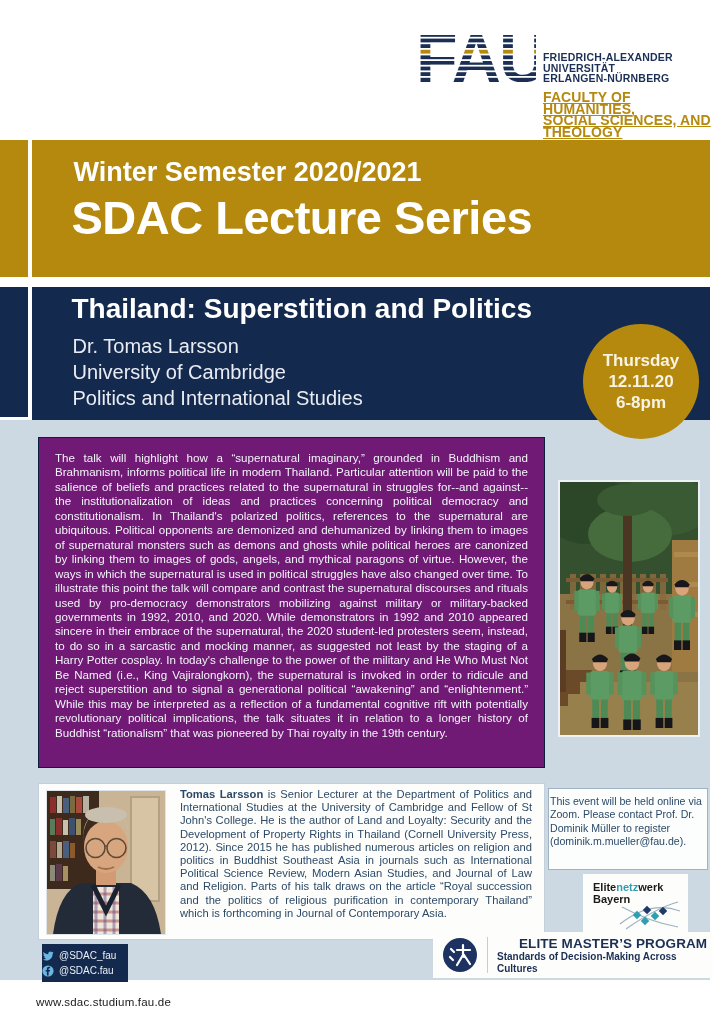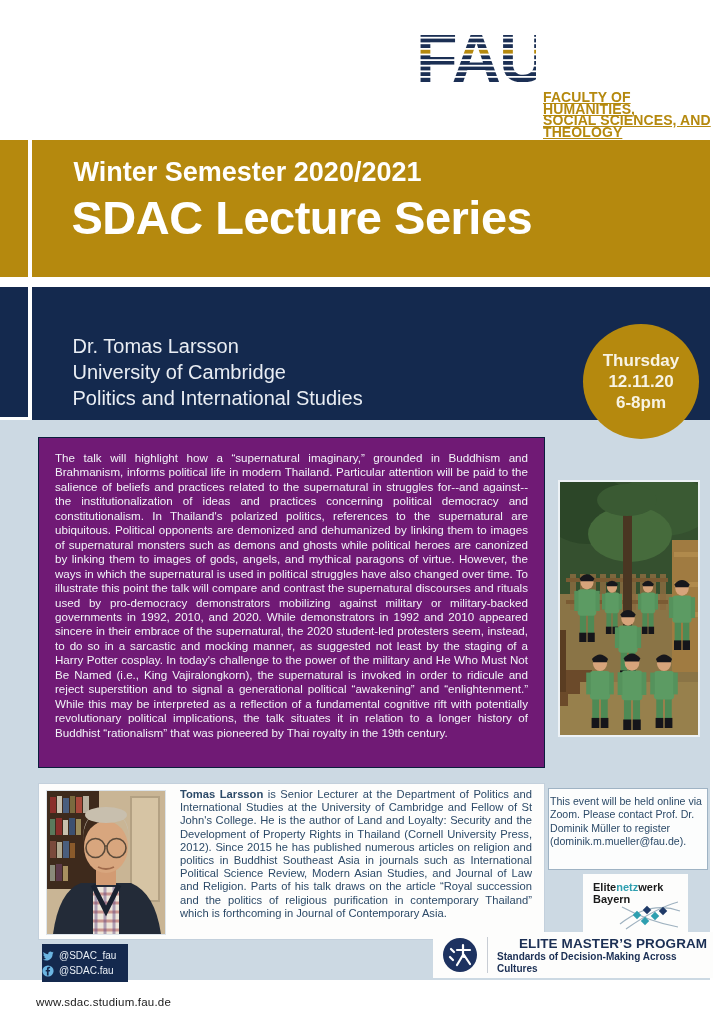--- a/index.html
+++ b/index.html
@@ -90,33 +90,39 @@
       <rect x="0" y="8.6" width="120" height="3.8" fill="#1B2F54"></rect>
       <rect x="0" y="14.2" width="120" height="3.8" fill="#1B2F54"></rect>
       <rect x="0" y="19.8" width="120" height="3.8" fill="#B5890E"></rect>
       <rect x="0" y="25.4" width="120" height="3.8" fill="#1B2F54"></rect>
       <rect x="0" y="31" width="120" height="3.8" fill="#1B2F54"></rect>
       <rect x="0" y="36.6" width="120" height="3.8" fill="#1B2F54"></rect>
       <rect x="0" y="42.2" width="120" height="3.8" fill="#1B2F54"></rect>
       <rect x="0" y="47.8" width="120" height="4.2" fill="#1B2F54"></rect>
     </g>
   </svg>
+  <div class="univ-text">
+    <div>FRIEDRICH-ALEXANDER</div>
+    <div>UNIVERSITÄT</div>
+    <div>ERLANGEN-NÜRNBERG</div>
+  </div>
   <div class="faculty-text">
     <div>FACULTY OF HUMANITIES,</div>
     <div>SOCIAL SCIENCES, AND THEOLOGY</div>
   </div>
 
   <div class="band-gold-strip"></div>
   <div class="band-gold-main">
     <div class="semester">Winter Semester 2020/2021</div>
     <div class="series">SDAC Lecture Series</div>
   </div>
 
   <div class="band-navy-strip"></div>
   <div class="band-navy-main">
+    <div class="lecture-title">Thailand: Superstition and Politics</div>
     <div class="speaker-lines">
       <div>Dr. Tomas Larsson</div>
       <div>University of Cambridge</div>
       <div>Politics and International Studies</div>
     </div>
   </div>
 
   <div class="lightblue"></div>
 
   <div class="date-circle">

